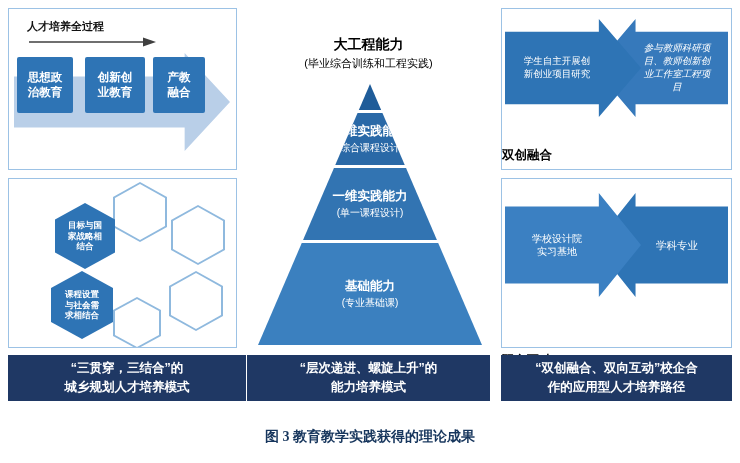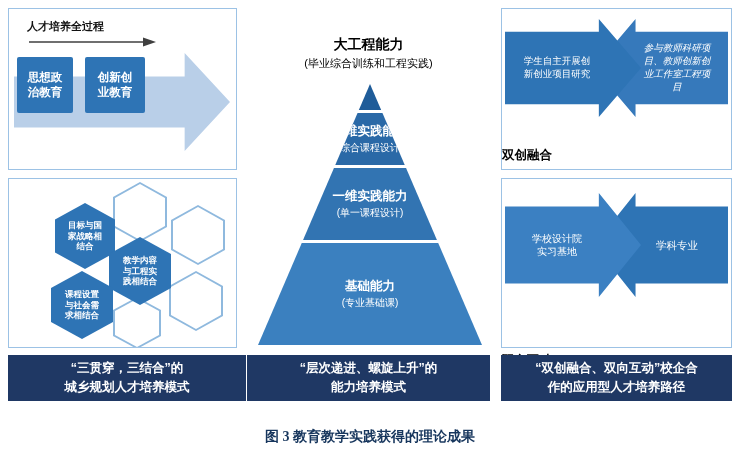--- a/index.html
+++ b/index.html
@@ -91,41 +91,40 @@
     <div class="lt-title">人才培养全过程</div>
     <svg class="lt-arrow" width="130" height="12" viewBox="0 0 130 12">
       <line x1="2" y1="6" x2="116" y2="6" stroke="#3f3f3f" stroke-width="1.5"></line>
       <polygon points="116,1.5 129,6 116,10.5" fill="#3f3f3f"></polygon>
     </svg>
     <div class="flow-arrow"></div>
     <div class="lt-box b1 ml">思想政
 治教育</div>
     <div class="lt-box b2 ml">创新创
 业教育</div>
+    <div class="lt-box b3 ml">产教
+融合</div>
   </div>
 
   <div class="panel p-lb">
     <div class="hex hex-outline o1">
         <div class="inner"></div>
       </div>
     <div class="hex hex-outline o2">
         <div class="inner"></div>
       </div>
     <div class="hex hex-outline o3">
         <div class="inner"></div>
       </div>
     <div class="hex hex-outline o4">
         <div class="inner"></div>
       </div>
     <div class="hex hex-fill f1 ml">目标与国
 家战略相
 结合</div>
-    <div class="hex hex-fill f2 ml">教学内容
-与工程实
-践相结合</div>
     <div class="hex hex-fill f3 ml">课程设置
 与社会需
 求相结合</div>
   </div>
 
   <div class="mid-top">
     <div class="t">大工程能力</div>
     <div class="s">(毕业综合训练和工程实践)</div>
   </div>
   <div class="pyr">

